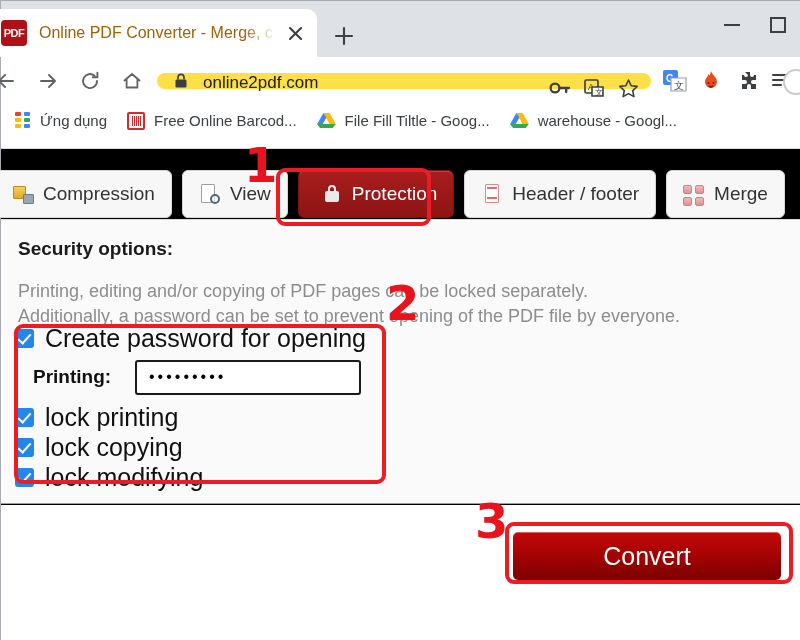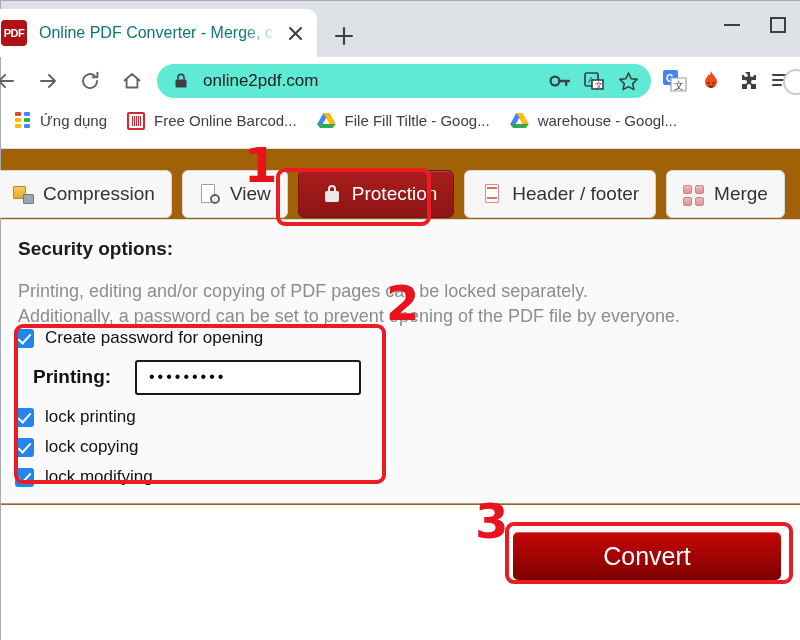--- a/index.html
+++ b/index.html
@@ -34,21 +34,21 @@
     width: 26px; height: 26px; flex: 0 0 26px;
     background: #b01116;
     border-radius: 4px;
     color: #fff; font-size: 11px; font-weight: bold;
     display: flex; align-items: center; justify-content: center;
     letter-spacing: -0.5px;
   }
   .tab-title {
     flex: 1 1 auto;
     margin-left: 12px;
-    font-size: 16px; color: #0f766e;
+    font-size: 16px; color: #a16207;
     white-space: nowrap; overflow: hidden;
     -webkit-mask-image: linear-gradient(to right, #000 86%, transparent 100%);
     mask-image: linear-gradient(to right, #000 86%, transparent 100%);
   }
   .tab-close {
     flex: 0 0 28px; height: 28px; margin-left: 4px;
     display: flex; align-items: center; justify-content: center;
     color: #3c4043;
   }
   .newtab {
@@ -71,24 +71,24 @@
     background: #ffffff;
     display: flex; align-items: center;
   }
   .nav-btn {
     width: 42px; height: 42px; flex: 0 0 42px;
     display: flex; align-items: center; justify-content: center;
     color: #5f6368;
   }
   .nav-back { margin-left: -16px; }
   .omnibox {
-    flex: 1 1 auto; height: 34px;
-    background: #5eead4;
+    flex: 1 1 auto; height: 16px;
+    background: #fde047;
     border-radius: 18px;
-    display: flex; align-items: center;
+    display: flex; align-items: flex-start;
     margin: 0 6px 0 4px;
     padding: 0 6px 0 14px;
   }
   .omnibox-lock { flex: 0 0 20px; display: flex; align-items: center; justify-content: center; color: #3c4043; }
   .omnibox-url {
     flex: 1 1 auto; margin-left: 12px;
     font-size: 17px; color: #202124;
     white-space: nowrap; overflow: hidden;
   }
   .omni-icon { flex: 0 0 34px; height: 30px; display: flex; align-items: center; justify-content: center; color: #3c4043; }
@@ -112,21 +112,21 @@
   .apps-grid { width: 16px; height: 16px; display: grid; grid-template-columns: repeat(2, 6px); grid-template-rows: repeat(3, 4px); gap: 2px 3px; }
   .apps-grid span { display: block; width: 6px; height: 4px; border-radius: 1px; }
   .barcode-ico { width: 18px; height: 18px; border: 2px solid #d5282f; border-radius: 2px; background: #fff;
                  display: flex; align-items: center; justify-content: center; }
   .barcode-ico i { display: block; width: 9px; height: 10px;
     background: repeating-linear-gradient(to right, #d5282f 0 1px, #fff 1px 2px); }
 
   
   .page {
     position: absolute; left: 0; top: 148px; width: 800px; height: 491px;
-    background: #a16207;
+    background: #000000;
   }
   .tabs-row {
     position: absolute; left: 0; top: 20px; width: 800px; height: 50px;
     display: flex; align-items: center; gap: 10px;
     padding-left: 4px;
   }
   .ptab {
     height: 48px;
     background: #f7f7f7;
     border: 1px solid #d6d6d6;
@@ -206,21 +206,21 @@
     width: 19px; height: 19px; flex: 0 0 19px;
     background: #2286ea; border-radius: 3px;
     position: relative;
   }
   .cb::after {
     content: ""; position: absolute; left: 6px; top: 2px;
     width: 5px; height: 11px;
     border: solid #fff; border-width: 0 2.6px 2.6px 0;
     transform: rotate(42deg);
   }
-  .opt-label { margin-left: 11px; font-size: 17px; color: #111; white-space: nowrap; }
+  .opt-label { margin-left: 11px; font-size: 25px; color: #111; white-space: nowrap; }
   .pw-row { display: flex; align-items: center; height: 40px; margin: 5px 0 6px 0; }
   .pw-label { width: 120px; padding-left: 18px; font-size: 19px; font-weight: bold; color: #111; }
   .pw-input {
     width: 226px; height: 35px;
     background: #fff; border: 2px solid #1a1a1a; border-radius: 3px;
     display: flex; align-items: center; padding: 0 12px;
     font-size: 16px; letter-spacing: 3px; color: #000;
   }
 
   .convert-zone { position: absolute; left: 0; top: 356px; width: 800px; height: 135px; background: #ffffff; }

